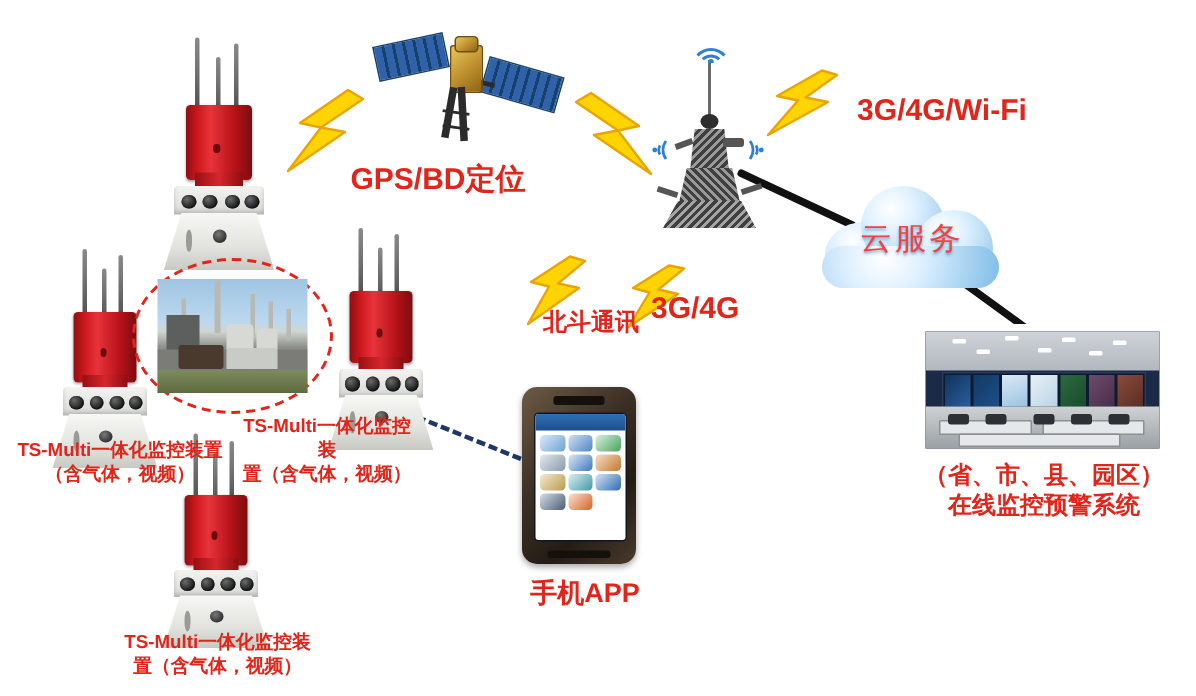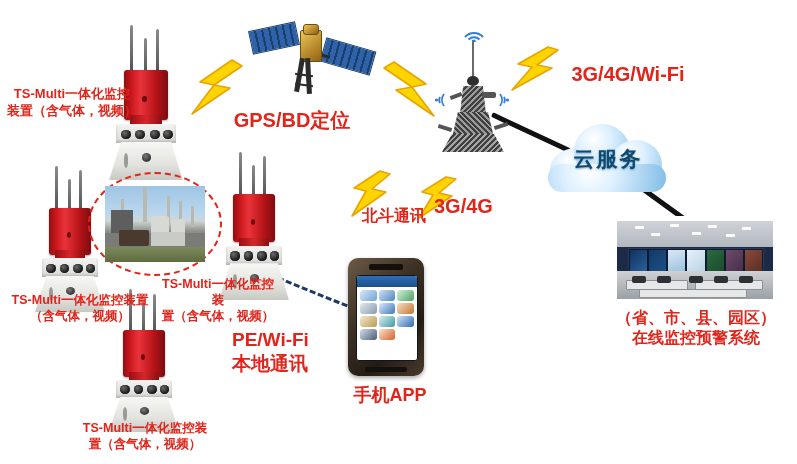--- a/index.html
+++ b/index.html
@@ -51,21 +51,21 @@
   .tower{position:absolute;}
   .twr-seg{position:absolute;background:#4a4a4a;}
   .twr-mast{position:absolute;background:#6a6a6a;width:2px;}
   .twr-knob{position:absolute;background:#2e2e2e;border-radius:50%;}
   .wifi{position:absolute;color:#2f7fd6;font-weight:bold;line-height:1;}
 
   
   .cloud{position:absolute;}
   .cl-part{position:absolute;border-radius:50%;
     background:radial-gradient(circle at 35% 28%,#ffffff 0%,#dcefff 34%,#a7d2f0 72%,#7fbde8 100%);}
-  .cloud-text{position:absolute;left:0;top:36%;width:100%;text-align:center;color:#0c4a6e;font-weight:bold;
+  .cloud-text{position:absolute;left:0;top:36%;width:100%;text-align:center;color:#ef4444;font-weight:normal;
     text-shadow:0 1px 2px rgba(30,90,150,.55);}
 
   
   .room{position:absolute;background:#ffffff;}
   .room-inner{position:absolute;left:6%;top:6%;right:6%;bottom:6%;background:#1b2a46;overflow:hidden;}
   .ceil{position:absolute;left:0;top:0;width:100%;height:33%;background:linear-gradient(to bottom,#cfd3d8,#b2b8bf);}
   .ceil-l{position:absolute;width:9px;height:3px;background:#ffffff;border-radius:1px;}
   .vwall{position:absolute;left:7%;top:34%;width:86%;height:30%;background:#0d1a30;
     display:flex;border:1px solid #2a3a58;}
   .vscr{flex:1;margin:1px;}
@@ -312,41 +312,37 @@
       <div class="pk" style="left:6%;top:32%;width:22%;height:34%;"></div>
       <div class="ptank" style="left:46%;top:40%;width:18%;height:22%;"></div>
       <div class="ptank" style="left:66%;top:44%;width:14%;height:18%;"></div>
       <div class="pk" style="left:0%;top:62%;width:100%;height:18%;background:#7b7c78;"></div>
       <div class="pk" style="left:14%;top:58%;width:30%;height:20%;background:#4a3a2e;border-radius:2px;"></div>
       <div class="pk" style="left:46%;top:60%;width:34%;height:18%;background:#c9cbc6;"></div>
       <div class="pgrass"></div>
     </div>
   </div>
 
-  <div class="lbl" style="left:2px;top:86px;width:140px;font-size:13px;">TS-Multi一体化监控
-装置（含气体，视频）</div>
 
   <div class="lbl" style="left:0px;top:292px;width:160px;font-size:12.5px;">TS-Multi一体化监控装置
 （含气体，视频）</div>
 
   <div class="lbl" style="left:158px;top:276px;width:120px;font-size:12.5px;">TS-Multi一体化监控装
 置（含气体，视频）</div>
 
   <div class="lbl" style="left:72px;top:420px;width:146px;font-size:12.5px;">TS-Multi一体化监控装
 置（含气体，视频）</div>
 
   <div class="lbl" style="left:222px;top:108px;width:140px;font-size:20px;text-align:center;">GPS/BD定位</div>
 
   <div class="lbl" style="left:346px;top:206px;width:96px;font-size:16px;">北斗通讯</div>
 
   <div class="lbl" style="left:434px;top:194px;width:70px;font-size:20px;text-align:left;">3G/4G</div>
 
   <div class="lbl" style="left:548px;top:62px;width:160px;font-size:20px;text-align:center;">3G/4G/Wi-Fi</div>
 
-  <div class="lbl" style="left:232px;top:328px;width:110px;font-size:19px;text-align:left;">PE/Wi-Fi
-本地通讯</div>
 
   <div class="lbl" style="left:340px;top:384px;width:100px;font-size:18px;">手机APP</div>
 
   <div class="lbl" style="left:600px;top:308px;width:192px;font-size:16px;">（省、市、县、园区）
 在线监控预警系统</div>
 
 </div>
 
 </body></html>

